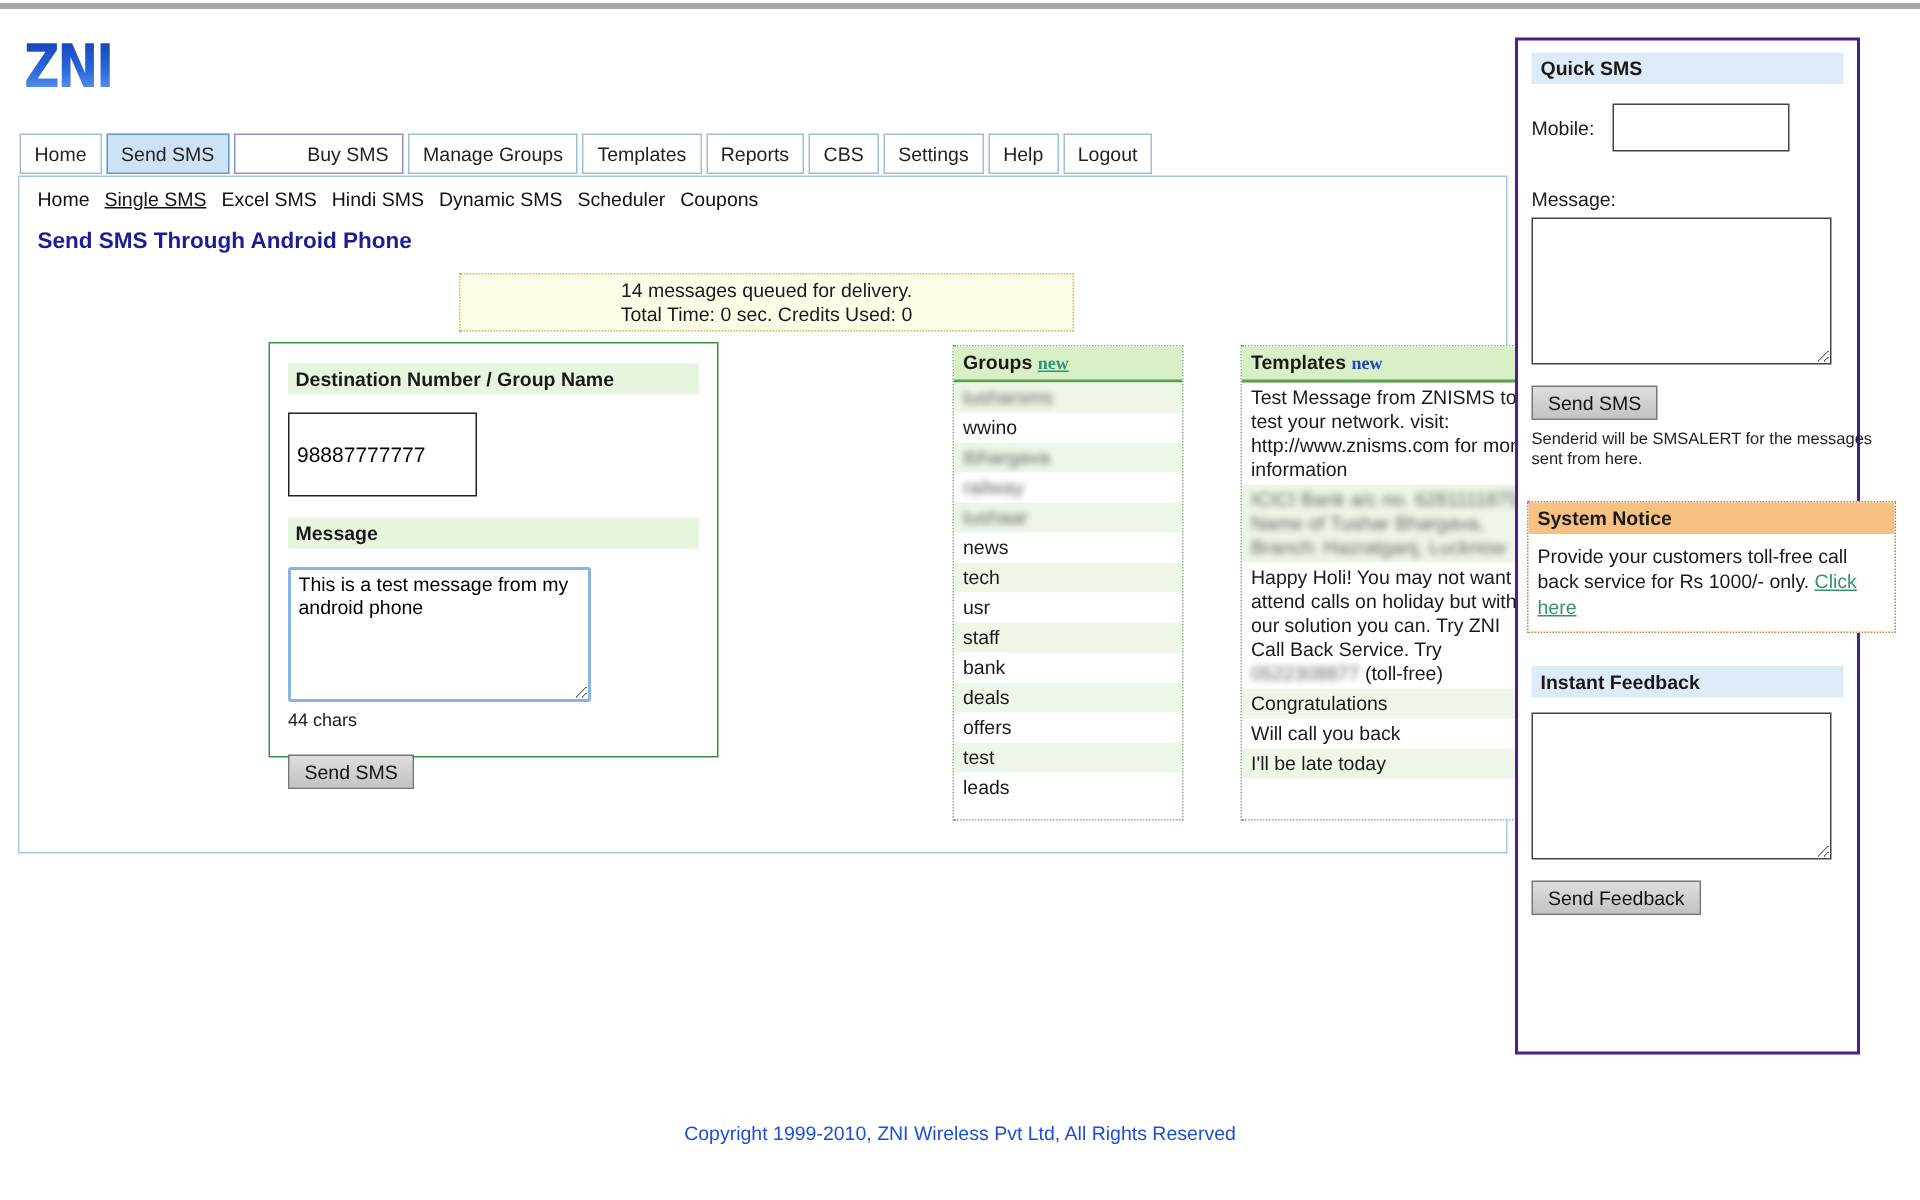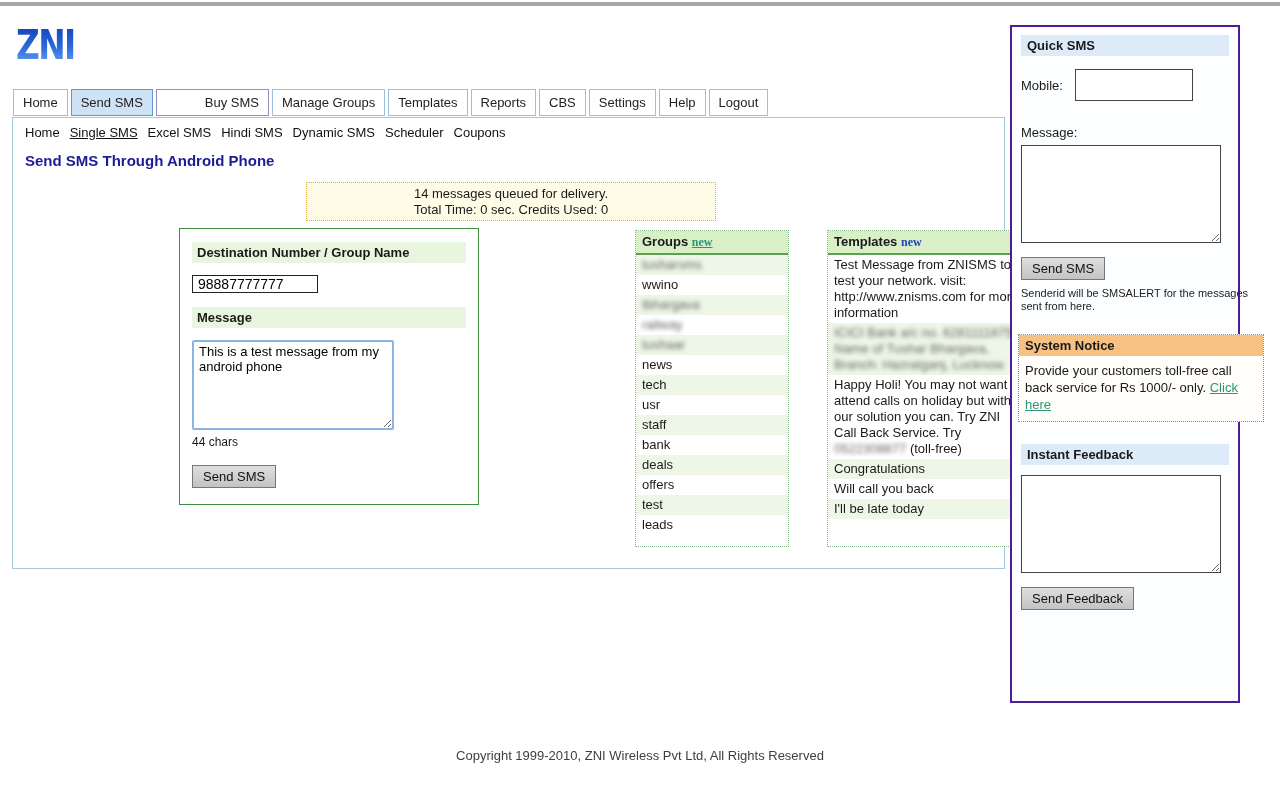--- a/index.html
+++ b/index.html
@@ -29,21 +29,21 @@
   .subnav > div.active { text-decoration:underline; }
   .page-title { position:absolute; left:12px; top:34px; color:#1c1c96; font-weight:bold; font-size:15px; }
 
   .notice { position:absolute; left:293px; top:64px; width:410px; height:39px;
             border:1px dotted #ddb04a; background:#fefce6; text-align:center;
             padding-top:3px; line-height:16px; }
 
   .sms-form { position:absolute; left:166px; top:110px; width:300px; height:277px;
               border:1px solid #3f8f3f; background:#fff; padding:13px 12px; }
   .bar { background:#e9f6df; font-weight:bold; padding:3px 5px; }
-  .dest-input { display:block; margin:12px 0 2px; width:126px; padding:0 5px;
+  .dest-input { display:block; margin:12px 0 2px; width:126px; padding:19px 5px;
                 border:1px solid #222; font:14px "Liberation Sans",sans-serif; }
   .bar.second { margin-top:14px; }
   .msg-area { display:block; margin-top:12px; width:202px; height:90px;
               border:2px solid #8ab4e4; border-radius:2px; padding:2px 5px;
               font:13px "Liberation Sans",sans-serif; }
   .char-count { margin-top:5px; font-size:12px; }
   .btn { margin-top:16px; background:linear-gradient(#dedede,#c3c3c3); border:1px solid #777;
          padding:3px 10px; font:13px "Liberation Sans",sans-serif; color:#111; cursor:pointer; }
 
   .listbox { position:absolute; border:1px dotted #84b584; background:#fff; overflow:hidden; }
@@ -75,21 +75,21 @@
   .sys-hdr { background:#f6c183; font-weight:bold; padding:3px 6px; }
   .sys-body { padding:6px 6px 8px; line-height:17px; }
 
   .mfy { margin-top:23px; }
   .mfy-body { padding:8px 1px 0; line-height:17px; }
 
   .ifb { margin-top:22px; }
   .ifb .side-area { margin-top:10px; }
 
   .footer { position:absolute; top:748px; left:0; width:1280px; text-align:center;
-            color:#404040; font-size:13px; }
+            color:#1d4ed8; font-size:13px; }
 </style>
 </head>
 <body>
 
 <div class="top-line"></div>
 
 <div class="logo">ZNI</div>
 
 <div class="tabs">
     <div class="tab"><span>Home</span></div>

